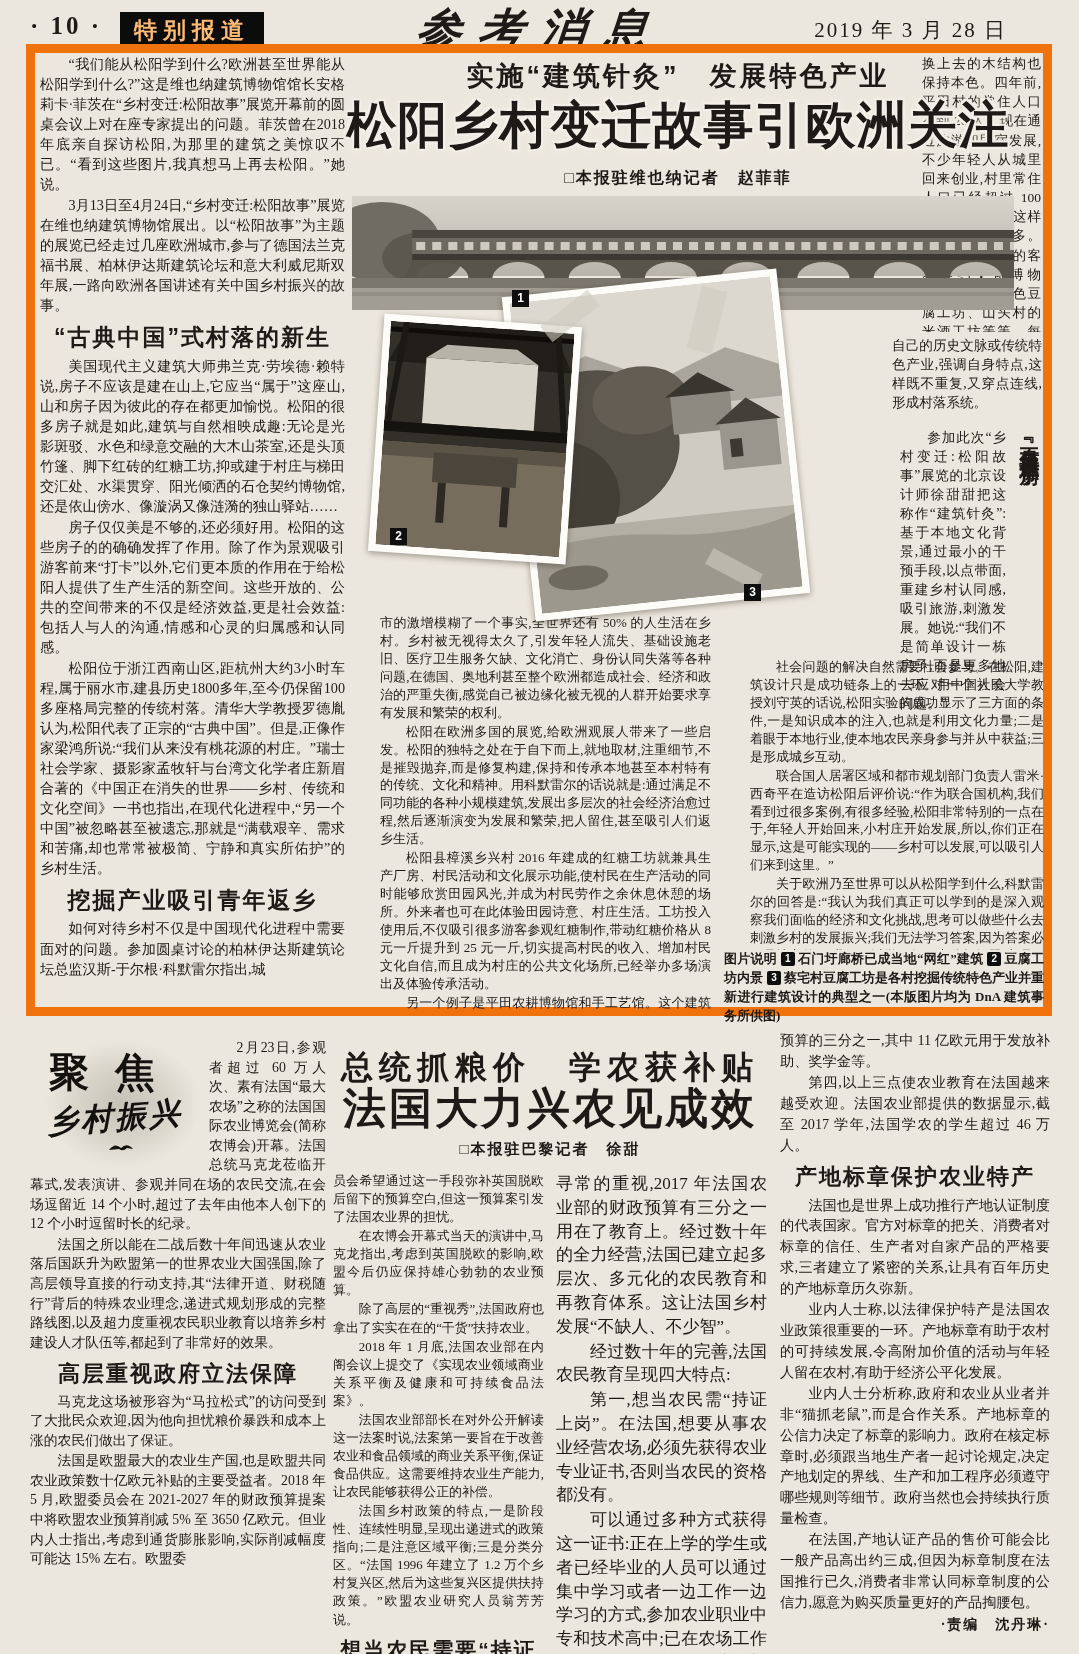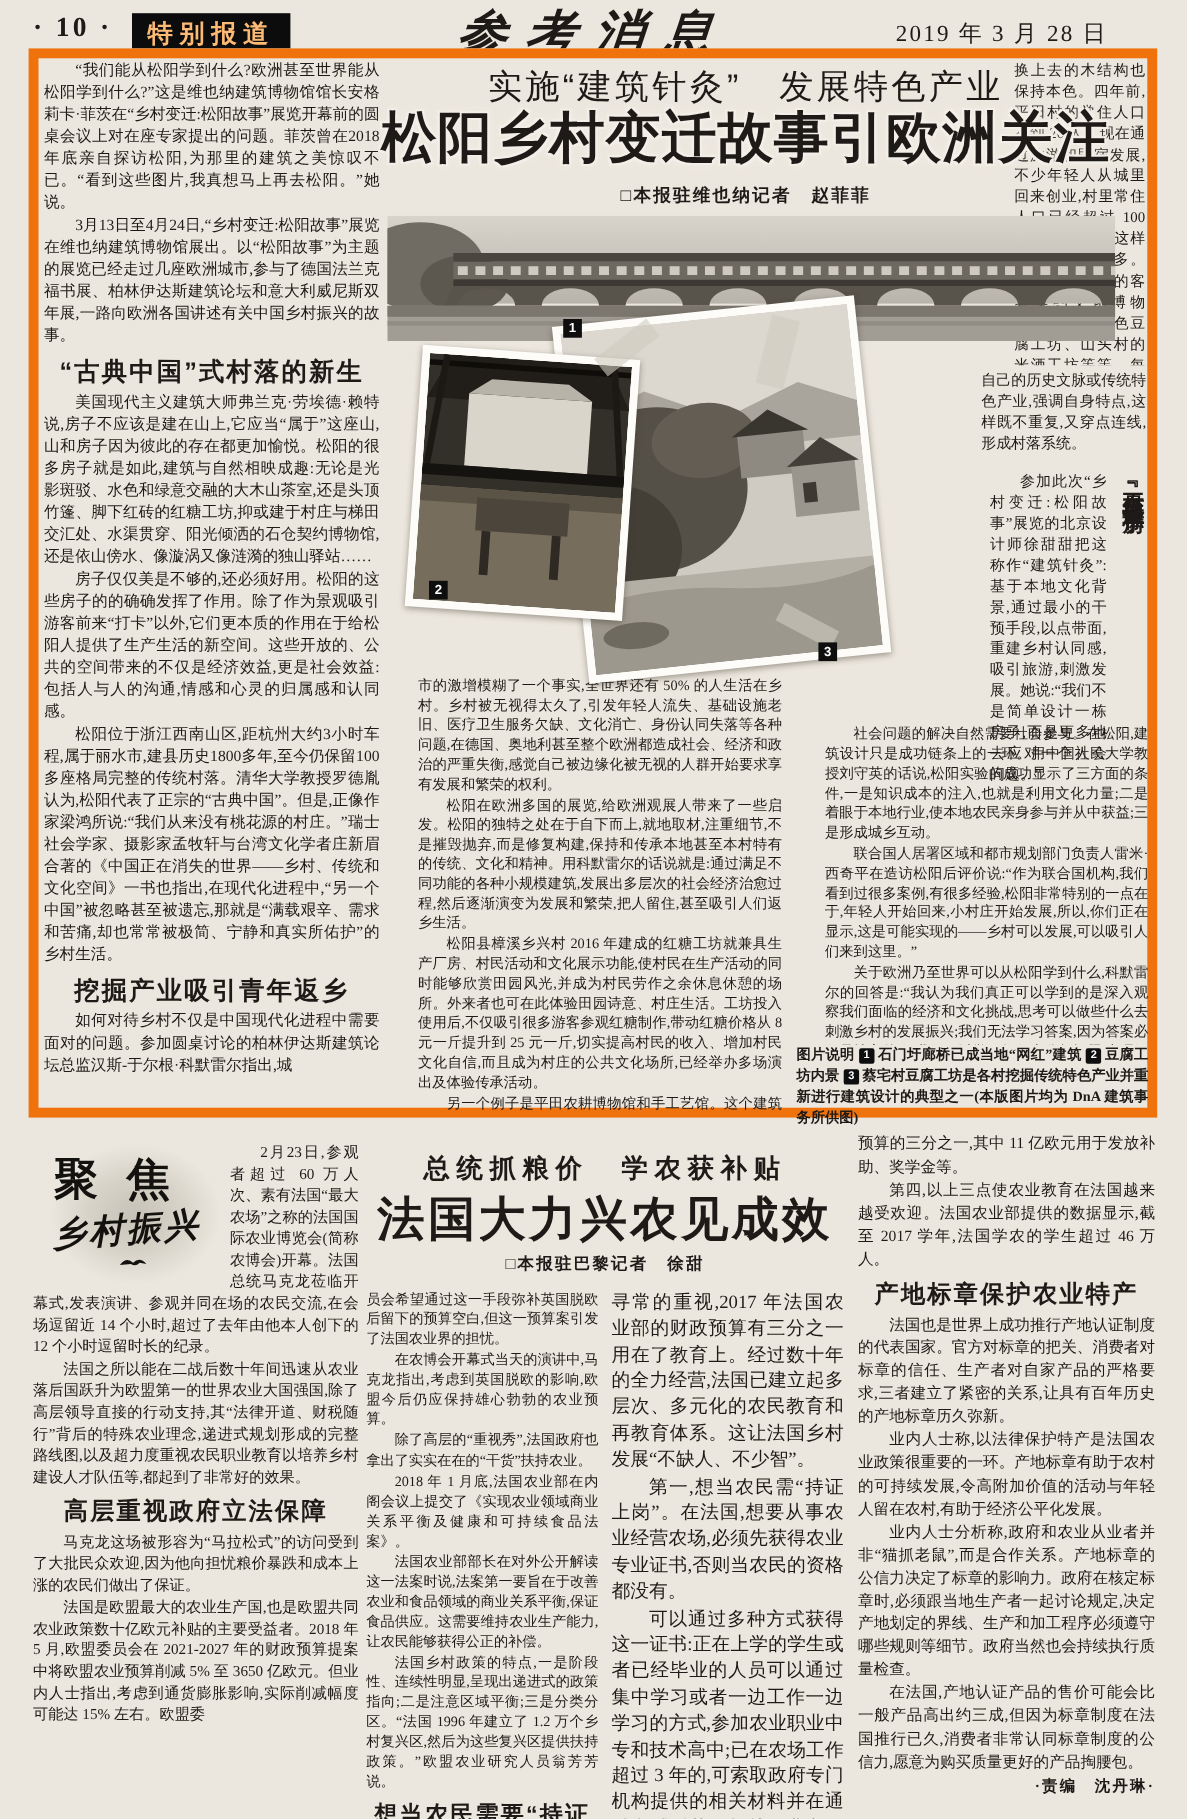--- a/index.html
+++ b/index.html
@@ -13,21 +13,21 @@
   .page-num{left:30px;top:12px;font-size:25px;font-weight:bold;letter-spacing:3px;}
   .section-box{left:120px;top:12px;background:#0c0c0c;color:#fdba74;font-size:23px;
     font-weight:bold;padding:3px 14px;letter-spacing:6px;font-family:"Liberation Sans",sans-serif;}
   .masthead{left:0;top:0;width:1079px;text-align:center;font-size:46px;font-weight:bold;
     font-style:italic;letter-spacing:16px;transform:skewX(-5deg);}
   .date{right:72px;top:16px;font-size:21px;letter-spacing:2px;}
   
   .frame{left:26px;top:44px;width:1026px;height:972px;border:9px solid #f0720d;
     box-sizing:border-box;background:#ece7de;}
   
-  .kicker{left:340px;top:58px;width:676px;text-align:center;font-size:31px;font-weight:normal;
+  .kicker{left:340px;top:58px;width:676px;text-align:center;font-size:27px;font-weight:bold;
     letter-spacing:3px;font-family:"Liberation Sans",sans-serif;z-index:6;}
   .headline{left:330px;top:92px;width:696px;text-align:center;font-size:50px;font-weight:900;
     letter-spacing:1px;font-family:"Liberation Sans",sans-serif;z-index:6;
     text-shadow:-2px -2px 0 #f3efe8,2px -2px 0 #f3efe8,-2px 2px 0 #f3efe8,2px 2px 0 #f3efe8,0 0 8px #f3efe8;}
   .byline{left:340px;top:168px;width:676px;text-align:center;font-size:16px;font-weight:bold;
     letter-spacing:2px;z-index:6;}
   .col{overflow:hidden;text-align:justify;}
   .para{margin:0 0 1px;text-indent:2em;line-height:inherit;}
   .para.ni{text-indent:0;}
   .sub-head{text-align:center;font-weight:bold;font-family:"Liberation Sans",sans-serif;
@@ -64,21 +64,21 @@
   
   .colA{left:30px;top:1038px;width:296px;height:612px;font-size:13.8px;line-height:1.42;}
   .colA .sub-head{font-size:22px;}
   .stamp{float:left;width:156px;height:128px;margin:2px 8px 4px 15px;position:relative;
     background:radial-gradient(closest-side,#c7c2b8 0%,#d8d3c9 55%,rgba(216,211,201,0) 100%);}
   .stamp .l1{position:absolute;left:4px;top:4px;font-size:40px;font-weight:900;letter-spacing:26px;
     color:#14120f;font-family:"Liberation Sans",sans-serif;white-space:nowrap;}
   .stamp .l2{position:absolute;left:2px;top:56px;font-size:31px;font-weight:900;color:#14120f;
     transform:rotate(-4deg);letter-spacing:3px;white-space:nowrap;font-style:italic;}
   .stamp svg{position:absolute;left:62px;top:100px;}
-  .fr-kicker{left:333px;top:1046px;width:434px;text-align:center;font-size:24px;font-weight:bold;
+  .fr-kicker{left:333px;top:1046px;width:434px;text-align:center;font-size:32px;font-weight:bold;
     letter-spacing:6px;font-family:Liberation Mono, monospace;}
   .fr-headline{left:333px;top:1080px;width:434px;text-align:center;font-size:43px;font-weight:900;
     letter-spacing:3px;}
   .fr-byline{left:333px;top:1140px;width:434px;text-align:center;font-size:15px;font-weight:bold;
     letter-spacing:2px;}
   .colB{left:333px;top:1172px;width:211px;height:482px;font-size:12.9px;line-height:1.4;}
   .colC{left:556px;top:1172px;width:211px;height:482px;font-size:17px;line-height:1.4;}
   .colB .sub-head,.colC .sub-head{font-size:21px;}
   .colD{left:780px;top:1030px;width:270px;height:624px;font-size:14.2px;line-height:1.46;}
   .colD .sub-head{font-size:22px;}
@@ -229,20 +229,21 @@
     <p class="para ni">员会希望通过这一手段弥补英国脱欧后留下的预算空白,但这一预算案引发了法国农业界的担忧。</p>
     <p class="para">在农博会开幕式当天的演讲中,马克龙指出,考虑到英国脱欧的影响,欧盟今后仍应保持雄心勃勃的农业预算。</p>
     <p class="para">除了高层的“重视秀”,法国政府也拿出了实实在在的“干货”扶持农业。</p>
     <p class="para">2018 年 1 月底,法国农业部在内阁会议上提交了《实现农业领域商业关系平衡及健康和可持续食品法案》。</p>
     <p class="para">法国农业部部长在对外公开解读这一法案时说,法案第一要旨在于改善农业和食品领域的商业关系平衡,保证食品供应。这需要维持农业生产能力,让农民能够获得公正的补偿。</p>
     <p class="para">法国乡村政策的特点,一是阶段性、连续性明显,呈现出递进式的政策指向;二是注意区域平衡;三是分类分区。“法国 1996 年建立了 1.2 万个乡村复兴区,然后为这些复兴区提供扶持政策。”欧盟农业研究人员翁芳芳说。</p>
     <h3 class="sub-head">想当农民需要“持证上岗”</h3>
   </div>
 <div class="abs col colC">
     <p class="para ni">寻常的重视,2017 年法国农业部的财政预算有三分之一用在了教育上。经过数十年的全力经营,法国已建立起多层次、多元化的农民教育和再教育体系。这让法国乡村发展“不缺人、不少智”。</p>
+    <p class="para">经过数十年的完善,法国农民教育呈现四大特点:</p>
     <p class="para">第一,想当农民需“持证上岗”。在法国,想要从事农业经营农场,必须先获得农业专业证书,否则当农民的资格都没有。</p>
     <p class="para">可以通过多种方式获得这一证书:正在上学的学生或者已经毕业的人员可以通过集中学习或者一边工作一边学习的方式,参加农业职业中专和技术高中;已在农场工作超过 3 年的,可索取政府专门机构提供的相关材料并在通过考试后获得相关农业文凭认证。</p>
     <p class="para">第二,农业学校和农业培训点众多。法国农业部网站资料显示,2017 学年法国全国有 806 个农业教育机构、371 个学徒培训点和 495 个成人教育培训点。</p>
     <p class="para">第三,“农学生”补贴高、生源广、数量多。法国政府为每个学农的学生提供大量补助。法国农业部说,2017 年投入农业教育的资金约 17 亿欧元,占该部门</p>
   </div>
 <div class="abs col colD">
   <div>
       <p class="para ni">预算的三分之一,其中 11 亿欧元用于发放补助、奖学金等。</p>
       <p class="para">第四,以上三点使农业教育在法国越来越受欢迎。法国农业部提供的数据显示,截至 2017 学年,法国学农的学生超过 46 万人。</p>
       <h3 class="sub-head">产地标章保护农业特产</h3>

